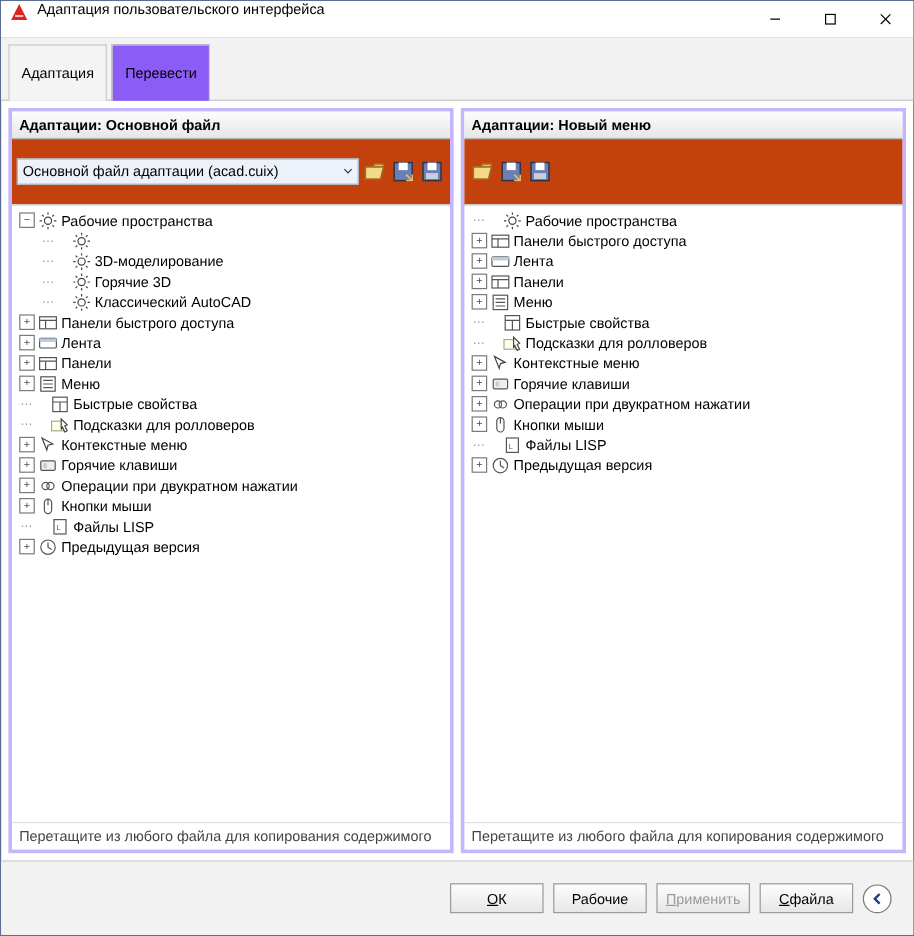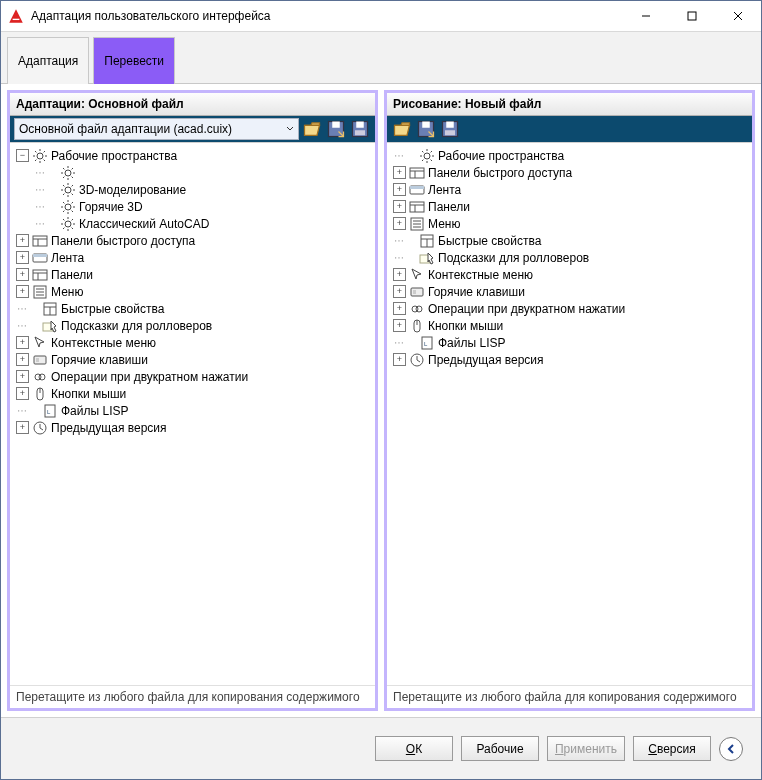--- a/index.html
+++ b/index.html
@@ -1,29 +1,29 @@
 <!DOCTYPE html>
 <html><head>
 <meta charset="utf-8">
 <style>
   html,body{margin:0;padding:0;font-family:"Segoe UI",Tahoma,sans-serif;font-size:12px;color:#000;background:#fff}
   .window{width:762px;height:780px;border:1px solid #5a6f92;box-sizing:border-box;display:flex;flex-direction:column;background:#fff}
-  .titlebar{height:30px;display:flex;align-items:center;padding-left:6px;border-bottom:1px solid #d9d9d9;background:#fff}
+  .titlebar{height:30px;display:flex;align-items:flex-start;padding-left:6px;border-bottom:1px solid #d9d9d9;background:#fff}
   .titlebar .app-icon{width:18px;height:18px;margin-right:6px}
   .title{flex:1;font-size:12px}
   .win-btns{display:flex;height:100%}
   .win-btn{width:46px;display:flex;align-items:center;justify-content:center;color:#000}
   .win-btn svg{width:10px;height:10px}
   .tabs{display:flex;gap:4px;padding:4px 6px 0 6px;border-bottom:1px solid #c8c8c8;background:#f2f2f2}
   .tab{padding:16px 10px;border:1px solid #c8c8c8;border-bottom:none;background:#f4f4f4;position:relative;top:1px}
   .tab.active{background:#8b5cf6}
   .body{flex:1;display:flex;gap:6px;padding:6px;box-sizing:border-box;min-height:0}
   .panel{flex:1;display:flex;flex-direction:column;border:3px solid #c4b5fd;min-width:0}
   .panel-header{background:linear-gradient(#fdfdfd,#e6e6e6);border-bottom:1px solid #b0b0b0;padding:4px 6px;font-weight:bold}
-  .toolbar{display:flex;align-items:flex-start;gap:2px;padding:2px 4px;border-bottom:1px solid #d0d0d0;background:#0c4a6e}
+  .toolbar{display:flex;align-items:flex-start;gap:2px;padding:16px 4px;border-bottom:1px solid #d0d0d0;background:#c2410c}
   .combo{flex:1;display:flex;align-items:center;border:1px solid #aab2c0;background:#edf2fa;height:20px;padding:0 4px;font-size:12px}
   .combo .chev{margin-left:auto}
   .tb-btn{width:20px;height:20px;display:flex;align-items:center;justify-content:center;border:1px solid transparent}
   .tree{flex:1;overflow:auto;padding:4px 2px}
   .node{display:flex;align-items:center;height:17px;white-space:nowrap}
   .exp{width:11px;height:11px;border:1px solid #7a7a7a;display:inline-flex;align-items:center;justify-content:center;font-size:9px;line-height:1;margin-right:3px;color:#4a4a4a;background:#fff}
   .exp.blank{border:none;background:transparent}
   .nicon{width:16px;height:16px;display:inline-flex;align-items:center;justify-content:center;margin-right:3px}
   .dots{width:12px;display:inline-flex;justify-content:center;color:#9a9a9a;font-size:10px;margin-right:0}
   .hint{padding:4px 6px;color:#444;border-top:1px solid #e0e0e0}
@@ -281,21 +281,21 @@
                 <path d="M8 4v4l3 2" stroke="#555" fill="none"></path>
               </svg>
             </span>
             <span>Предыдущая версия</span>
           </div>
         </div>
       <div class="hint">Перетащите из любого файла для копирования содержимого</div>
     </div>
 
     <div class="panel">
-      <div class="panel-header">Рисование: Новый файл</div>
+      <div class="panel-header">Адаптации: Новый меню</div>
       <div class="toolbar">
         <div class="tb-btn">
             <svg viewBox="0 0 16 16">
               <path d="M2 5h5l1-2h6v2H3z" fill="#e8c068" stroke="#a07020"></path>
               <path d="M2 5h12l-2 8H2z" fill="#f5d98a" stroke="#a07020"></path>
             </svg>
           </div>
         <div class="tb-btn">
             <svg viewBox="0 0 16 16">
               <rect x="2" y="2" width="12" height="12" fill="#6a7fb5" stroke="#334"></rect>
@@ -458,21 +458,21 @@
 
   <div class="footer">
     <div class="btn">
         <span><span class="und">О</span><span>К</span></span>
       </div>
     <div class="btn">Рабочие</div>
     <div class="btn disabled">
         <span><span class="und">П</span><span>рименить</span></span>
       </div>
     <div class="btn">
-        <span><span class="und">С</span><span>версия</span></span>
+        <span><span class="und">С</span><span>файла</span></span>
       </div>
     <div class="circ">
         <svg width="12" height="12" viewBox="0 0 12 12">
           <path d="M8 2L4 6l4 4" stroke="#1a3e8c" stroke-width="2" fill="none"></path>
         </svg>
       </div>
   </div>
 
 </div>
 

